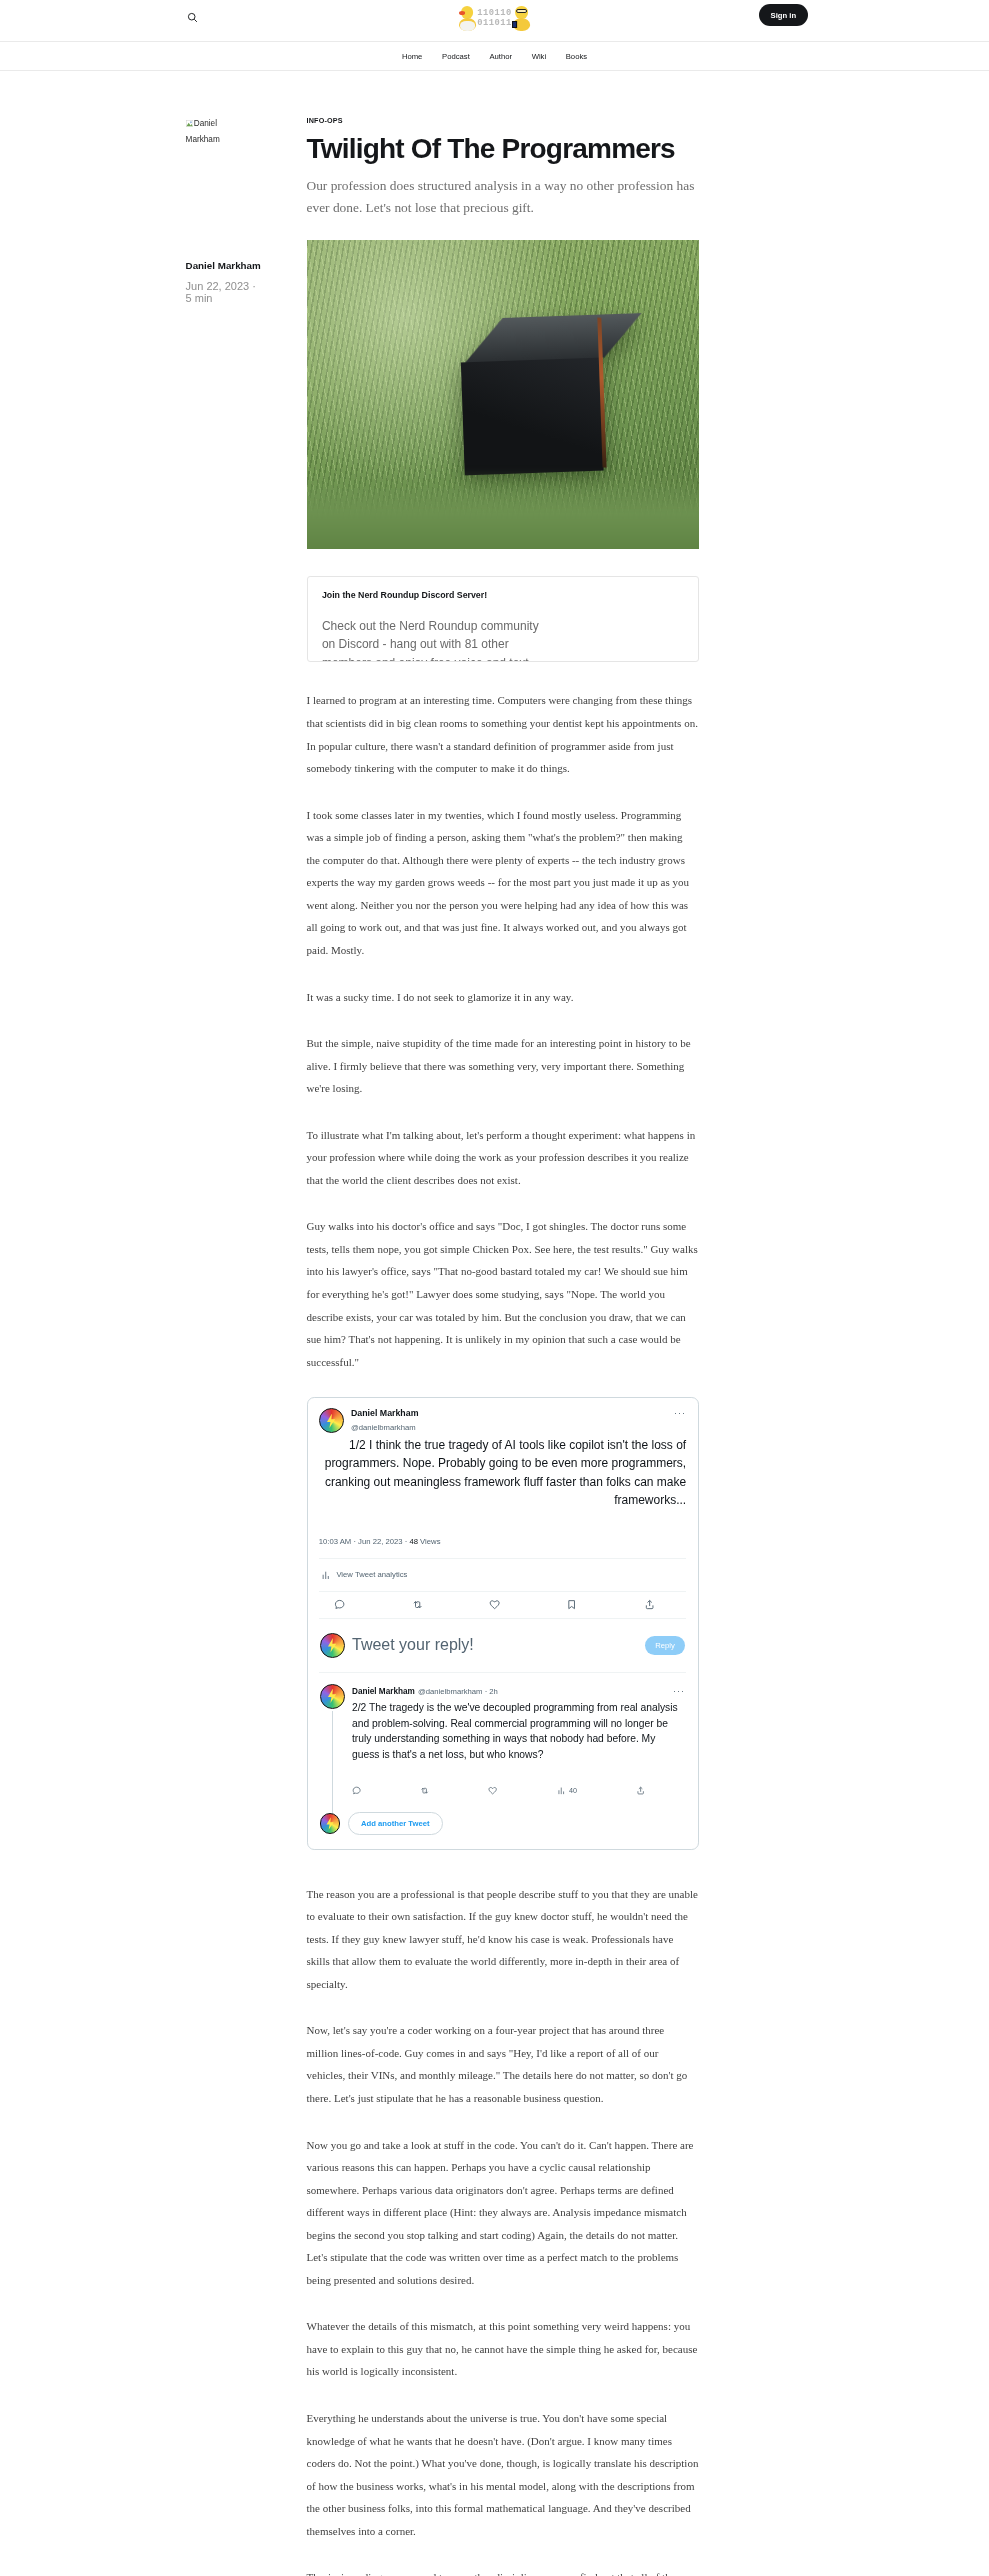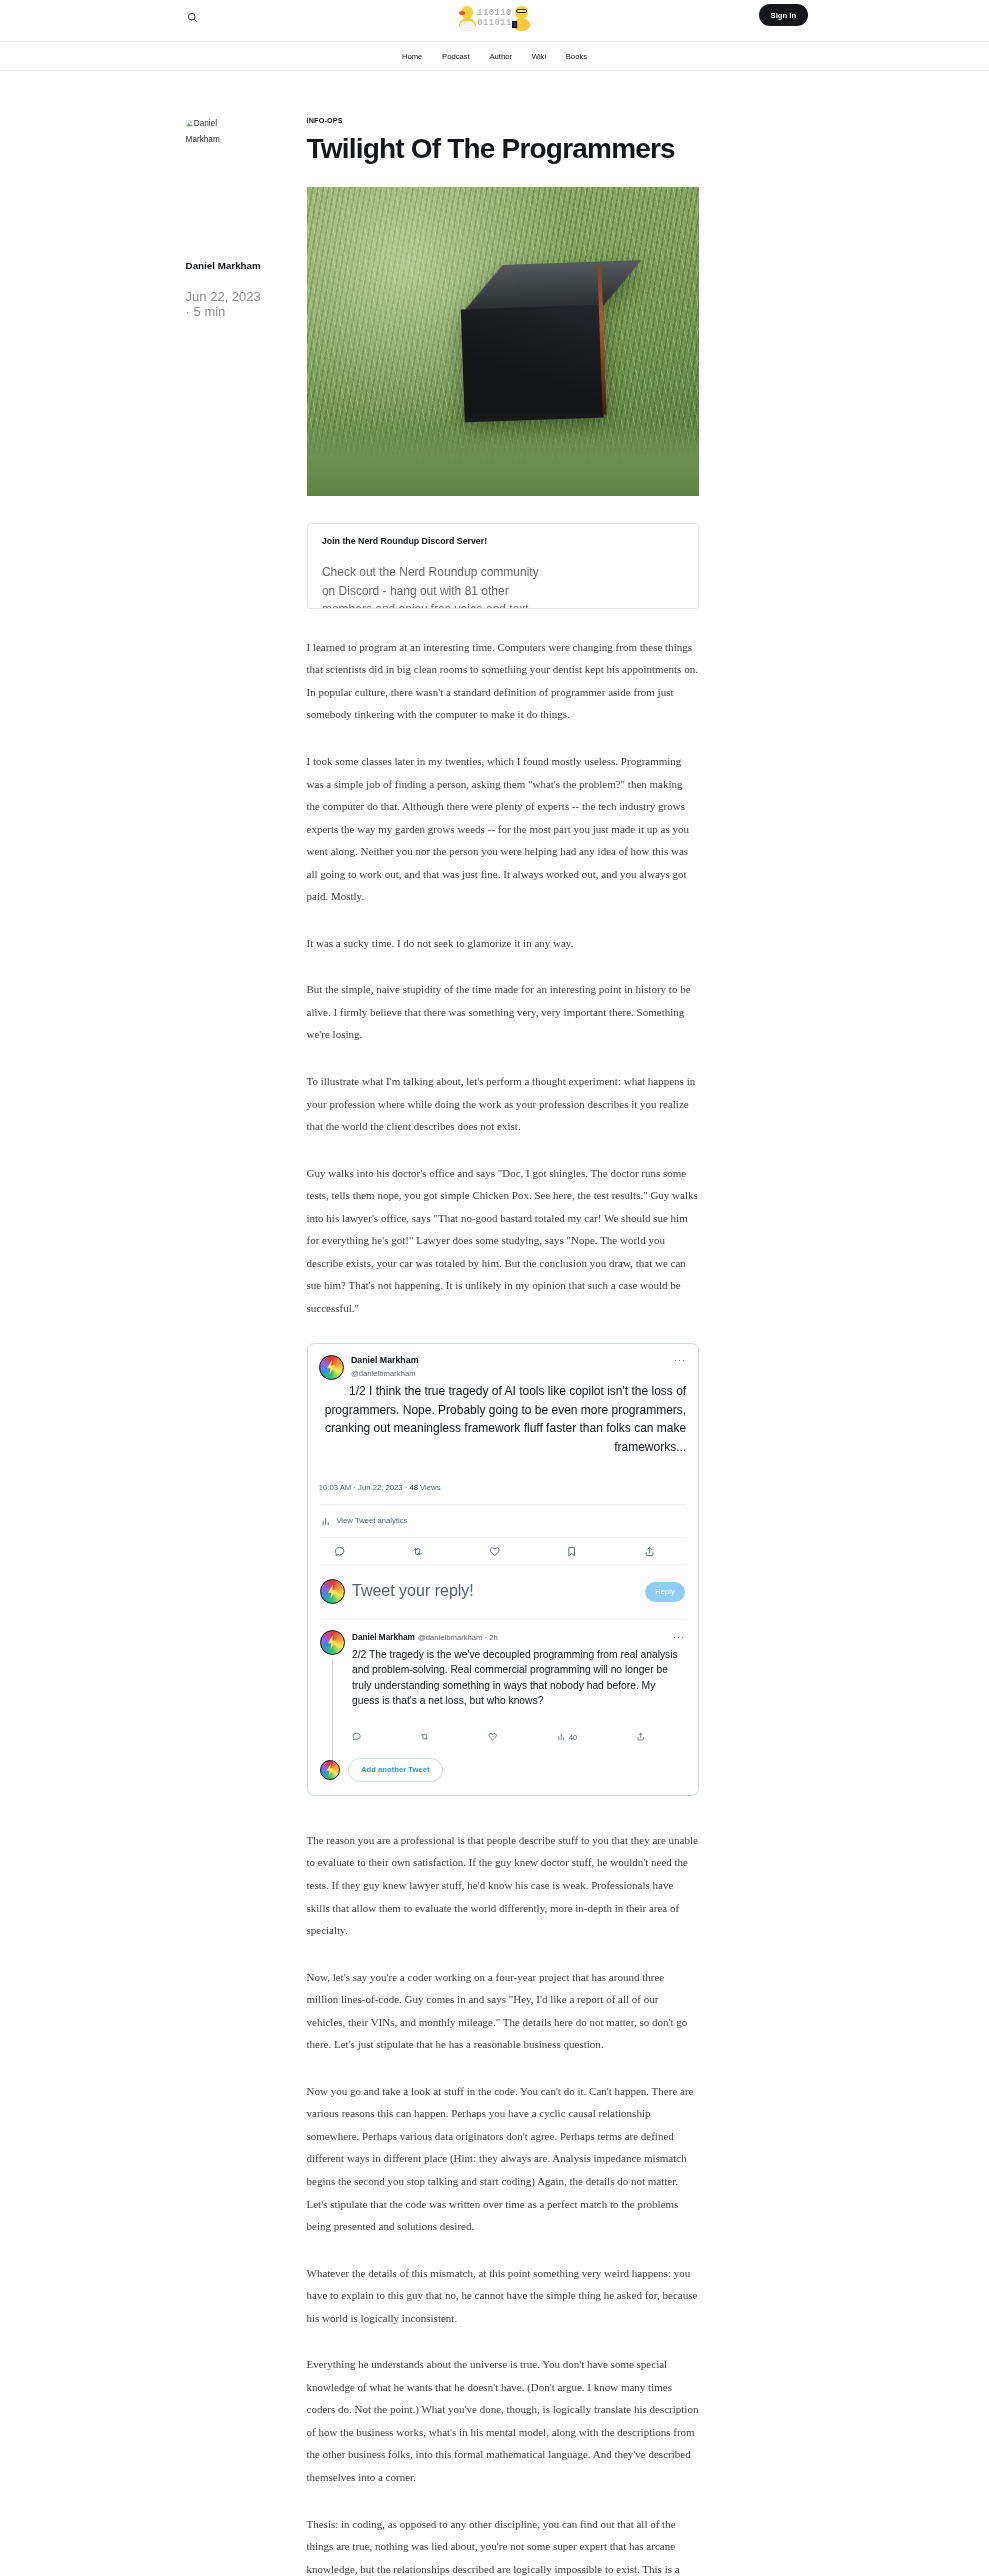--- a/index.html
+++ b/index.html
@@ -22,21 +22,21 @@
   .signin-btn { position:absolute; right:0; top:4px; background:#15171a; color:#fff; border:none; border-radius:515px; padding:6.7px 11.3px; font-size:7.7px; font-weight:bold; cursor:pointer; font-family:"Liberation Sans", sans-serif; }
   .navbar { height:29px; border-bottom:0.5px solid #eaeaea; display:flex; align-items:center; justify-content:center; gap:19.6px; }
   .nav-link { font-size:7.7px; color:#15171a; text-decoration:none; cursor:pointer; }
 
   
   .article-wrap { position:relative; width:626px; margin:0 auto; padding-top:45px; }
   .side-col { position:absolute; left:4.1px; top:45px; width:77px; }
   .avatar-broken { width:36px; height:31px; overflow:hidden; font-size:8.2px; color:#2c2c2c; line-height:1.9; }
   .broken-ico { display:inline-block; vertical-align:-1px; margin-right:1px; }
   .side-author { margin-top:113px; font-size:9.8px; font-weight:bold; }
-  .side-meta { margin-top:18px; font-size:13px; color:#8f8f8f; }
+  .side-meta { margin-top:9px; font-size:11px; color:#8f8f8f; }
   .article-col { width:392px; margin-left:125px; }
   .category { font-size:7.2px; font-weight:bold; letter-spacing:0.2px; }
   .post-title { font-size:28px; font-weight:800; letter-spacing:-0.8px; margin:8.2px 0 10.3px; }
   .post-subtitle { font-family:"Liberation Serif", serif; font-size:13.4px; line-height:1.62; color:#6e6e6e; }
 
   
   .hero { position:relative; width:392px; height:309px; margin-top:21.6px; overflow:hidden;
     background:
       radial-gradient(circle at 25% 25%, rgba(235,245,210,.45), transparent 45%),
       repeating-linear-gradient(100deg, rgba(38,66,24,.30) 0 1.5px, transparent 1.5px 5.2px),
@@ -159,20 +159,21 @@
           </svg>
       </span><span>Daniel Markham</span>
     </div>
     <div class="side-author">Daniel Markham</div>
     <div class="side-meta">Jun 22, 2023 · 5 min</div>
   </aside>
 
   <article class="article-col">
     <div class="category">INFO-OPS</div>
     <h1 class="post-title">Twilight Of The Programmers</h1>
+    <p class="post-subtitle">Our profession does structured analysis in a way no other profession has ever done. Let's not lose that precious gift.</p>
 
     <figure class="hero">
       <div class="cube">
         <div class="cube-top"></div>
         <div class="cube-front"></div>
         <div class="cube-edge"></div>
       </div>
     </figure>
 
     <div class="discord-card">

